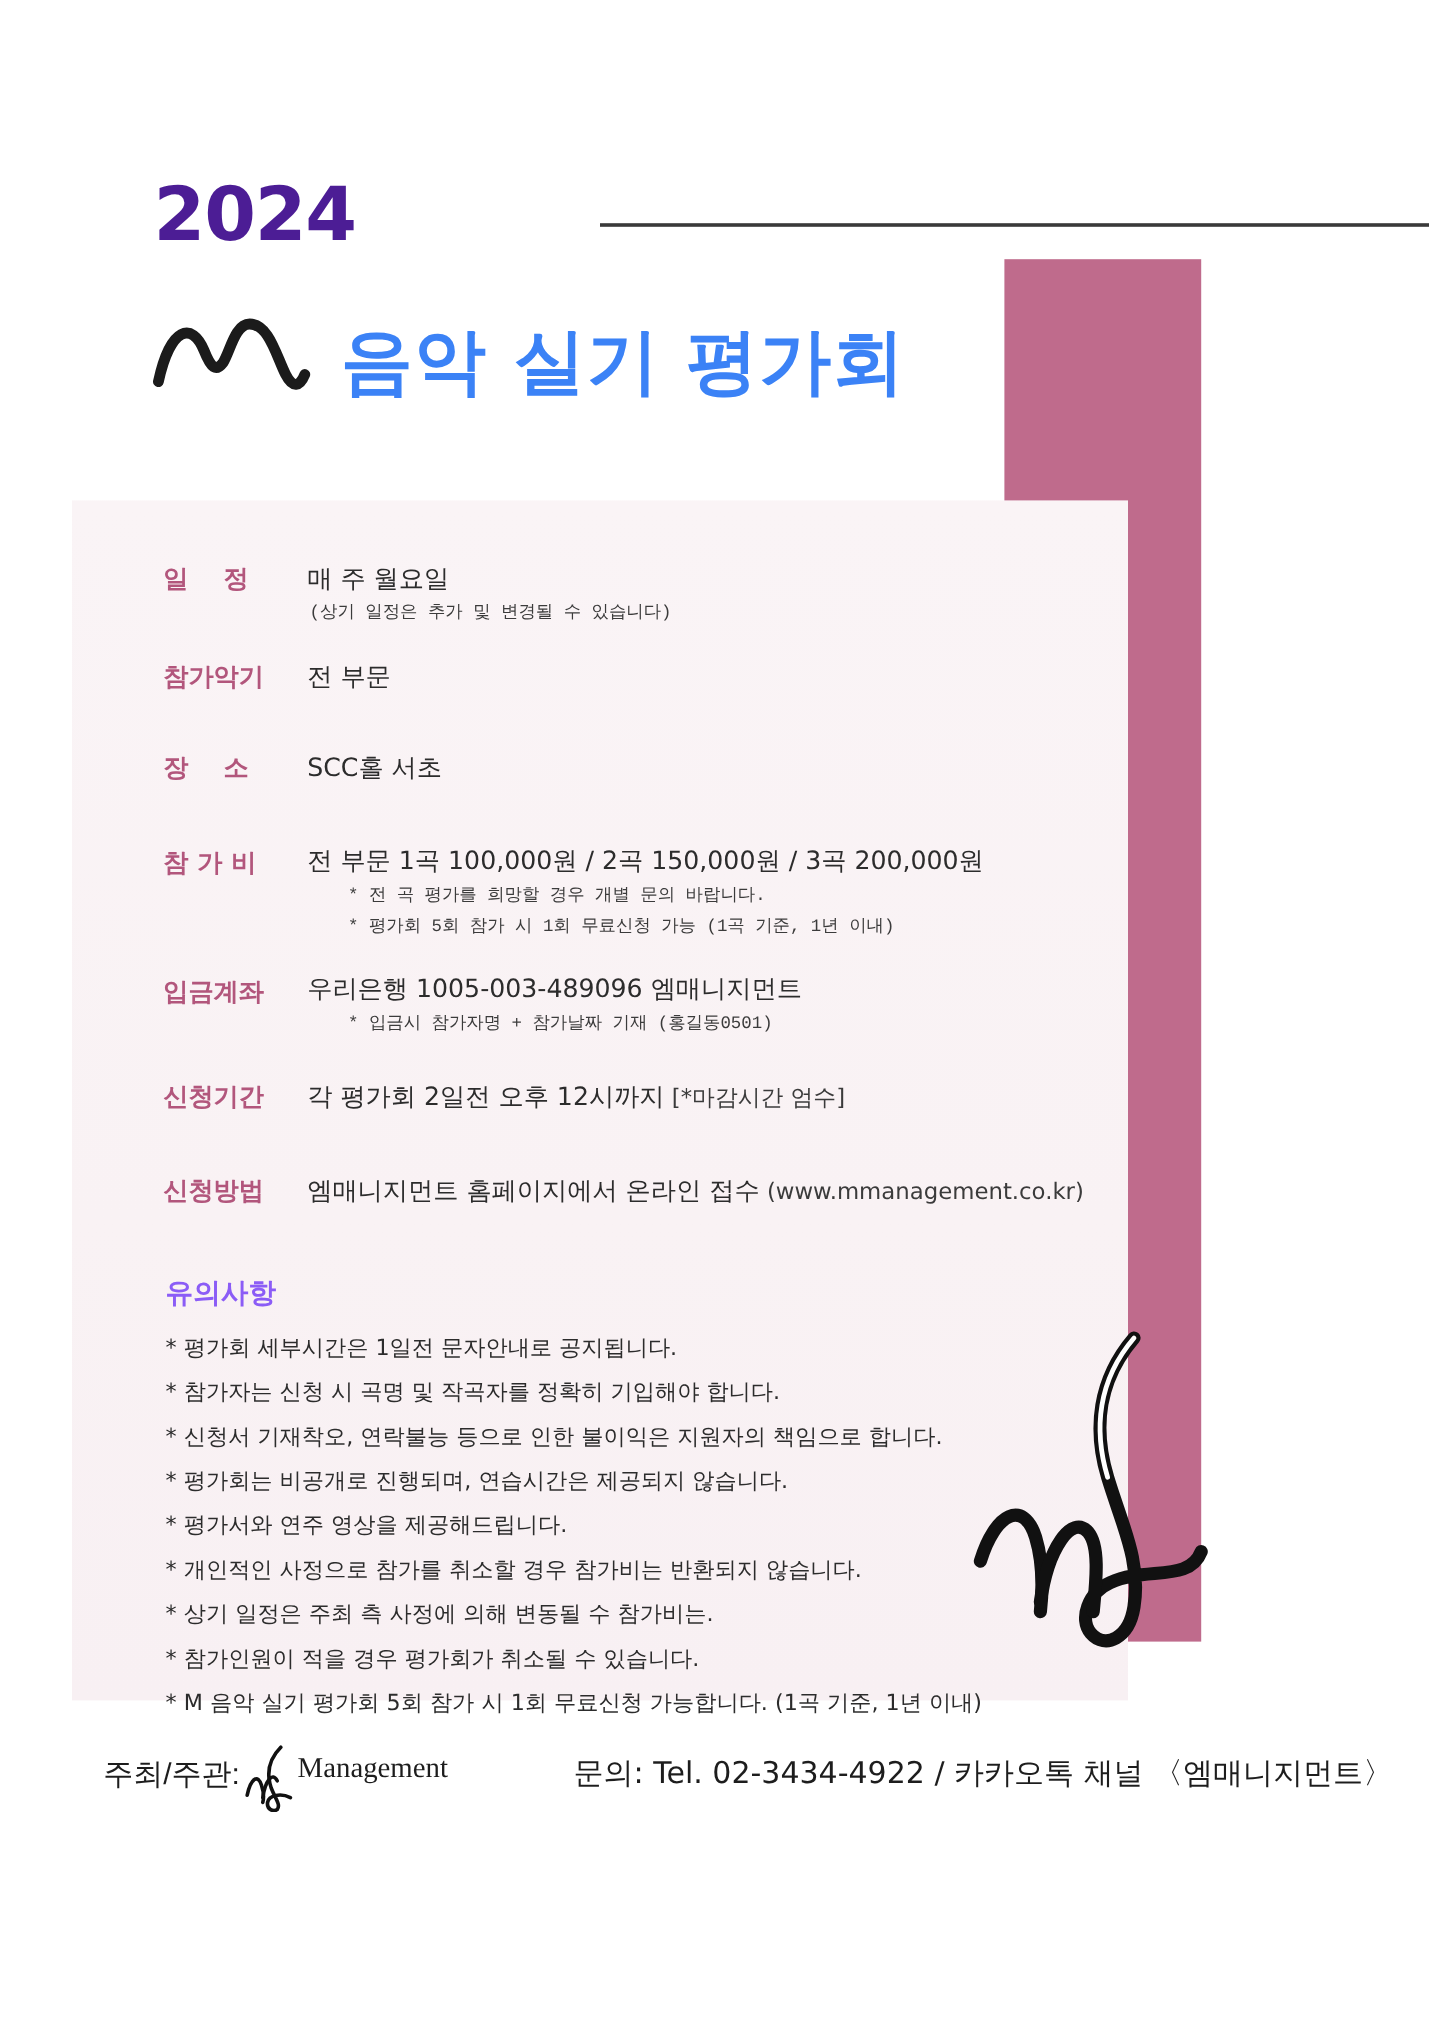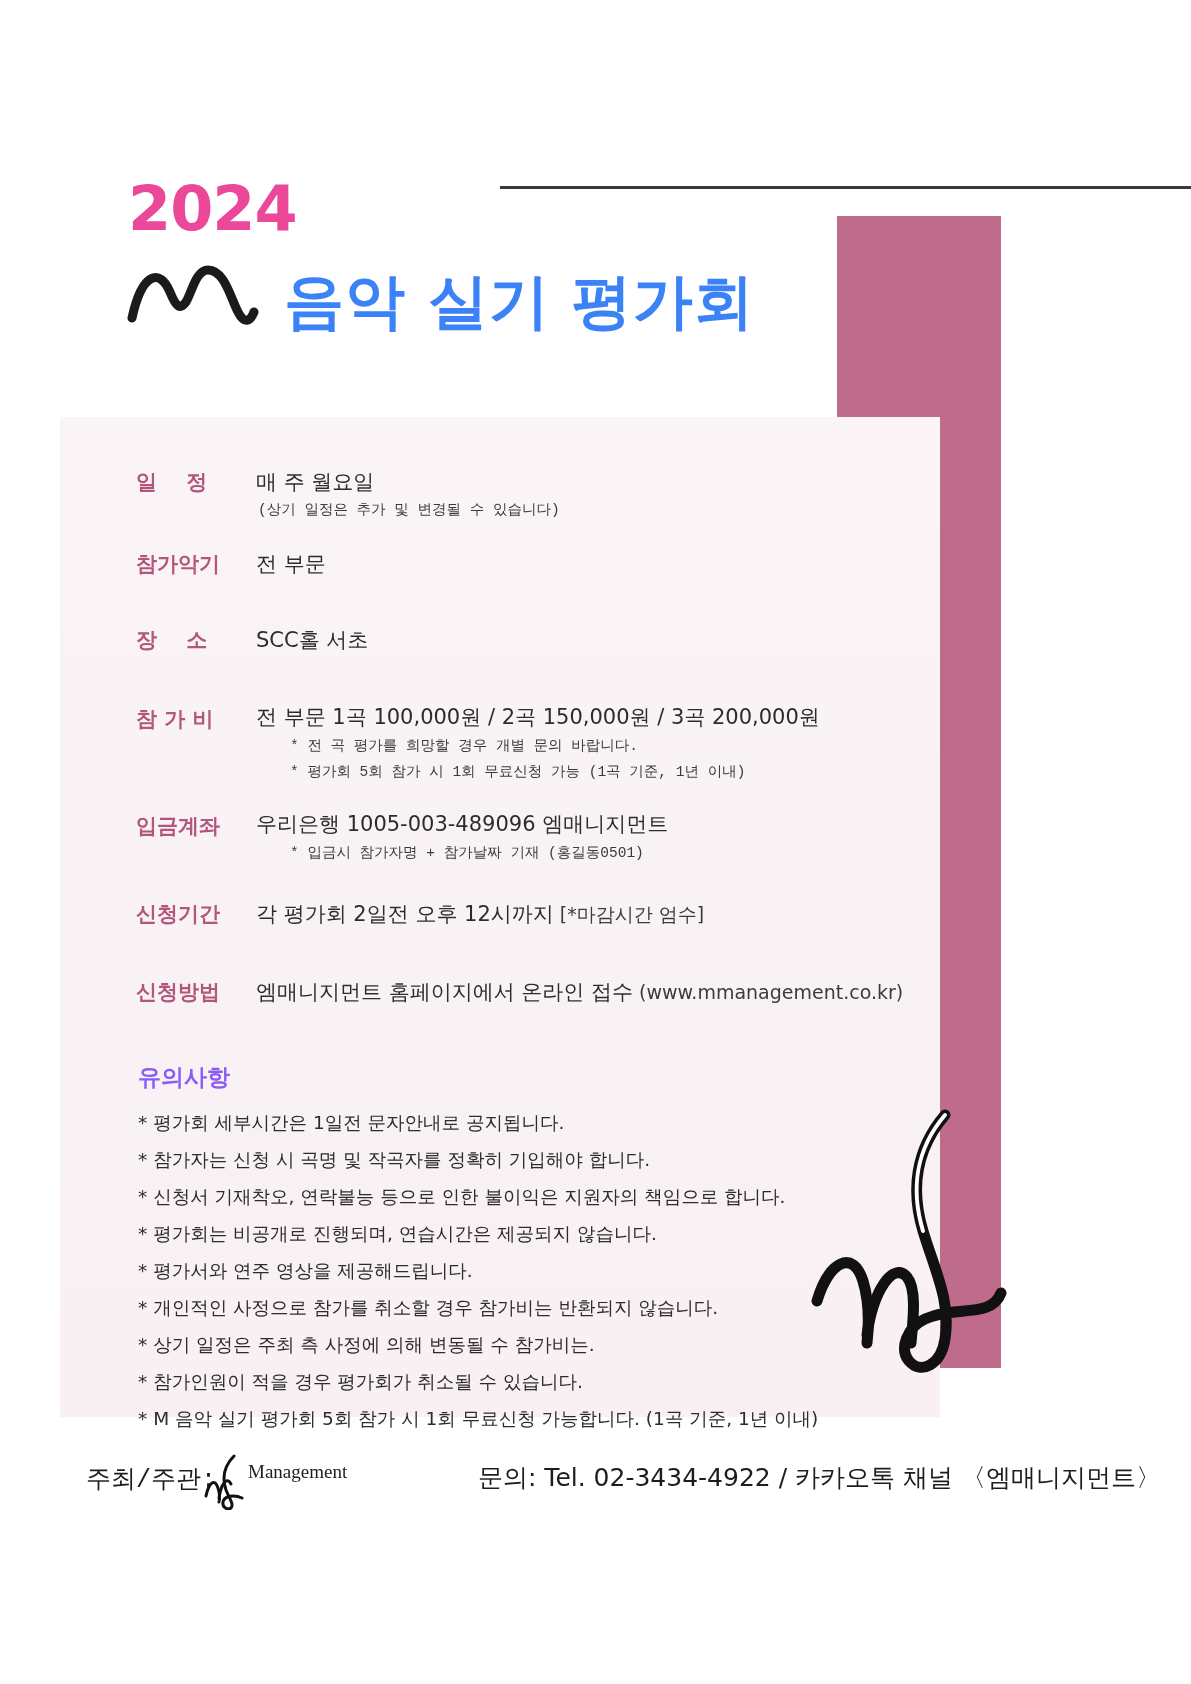--- a/index.html
+++ b/index.html
@@ -17,23 +17,22 @@
   }
 
   
   .year {
     position: absolute;
     left: 128px;
     top: 142px;
     font-size: 62px;
     font-weight: bold;
     letter-spacing: -1px;
-    color: #ec4899;
-    font-family: "DejaVu Sans", sans-serif;
-    margin-top: 30px;
+    color: #4c1d95;
+    font-family: "DejaVu Sans", sans-serif;
   }
   .header-rule {
     position: absolute;
     left: 500px;
     top: 186px;
     width: 691px;
     height: 3px;
     background: #3a3a3a;
   }
   .logo-mark {
@@ -142,34 +141,34 @@
     white-space: nowrap;
   }
 
   
   .footer-left {
     position: absolute;
     left: 86px;
     top: 1462px;
     font-size: 25px;
     color: #1d1d1d;
-    font-family: Liberation Mono, monospace;
+    font-family: Liberation Sans, sans-serif;
   }
   .footer-logo {
     position: absolute;
     left: 200px;
     top: 1452px;
     width: 52px;
     height: 58px;
   }
   .footer-brand {
     position: absolute;
     left: 248px;
     top: 1461px;
-    font-size: 19px;
+    font-size: 24px;
     font-family: "Liberation Serif", serif;
     color: #1d1d1d;
   }
   .footer-contact {
     position: absolute;
     left: 434px;
     top: 1461px;
     font-size: 25px;
     color: #1d1d1d;
     font-family: "DejaVu Sans", sans-serif;

